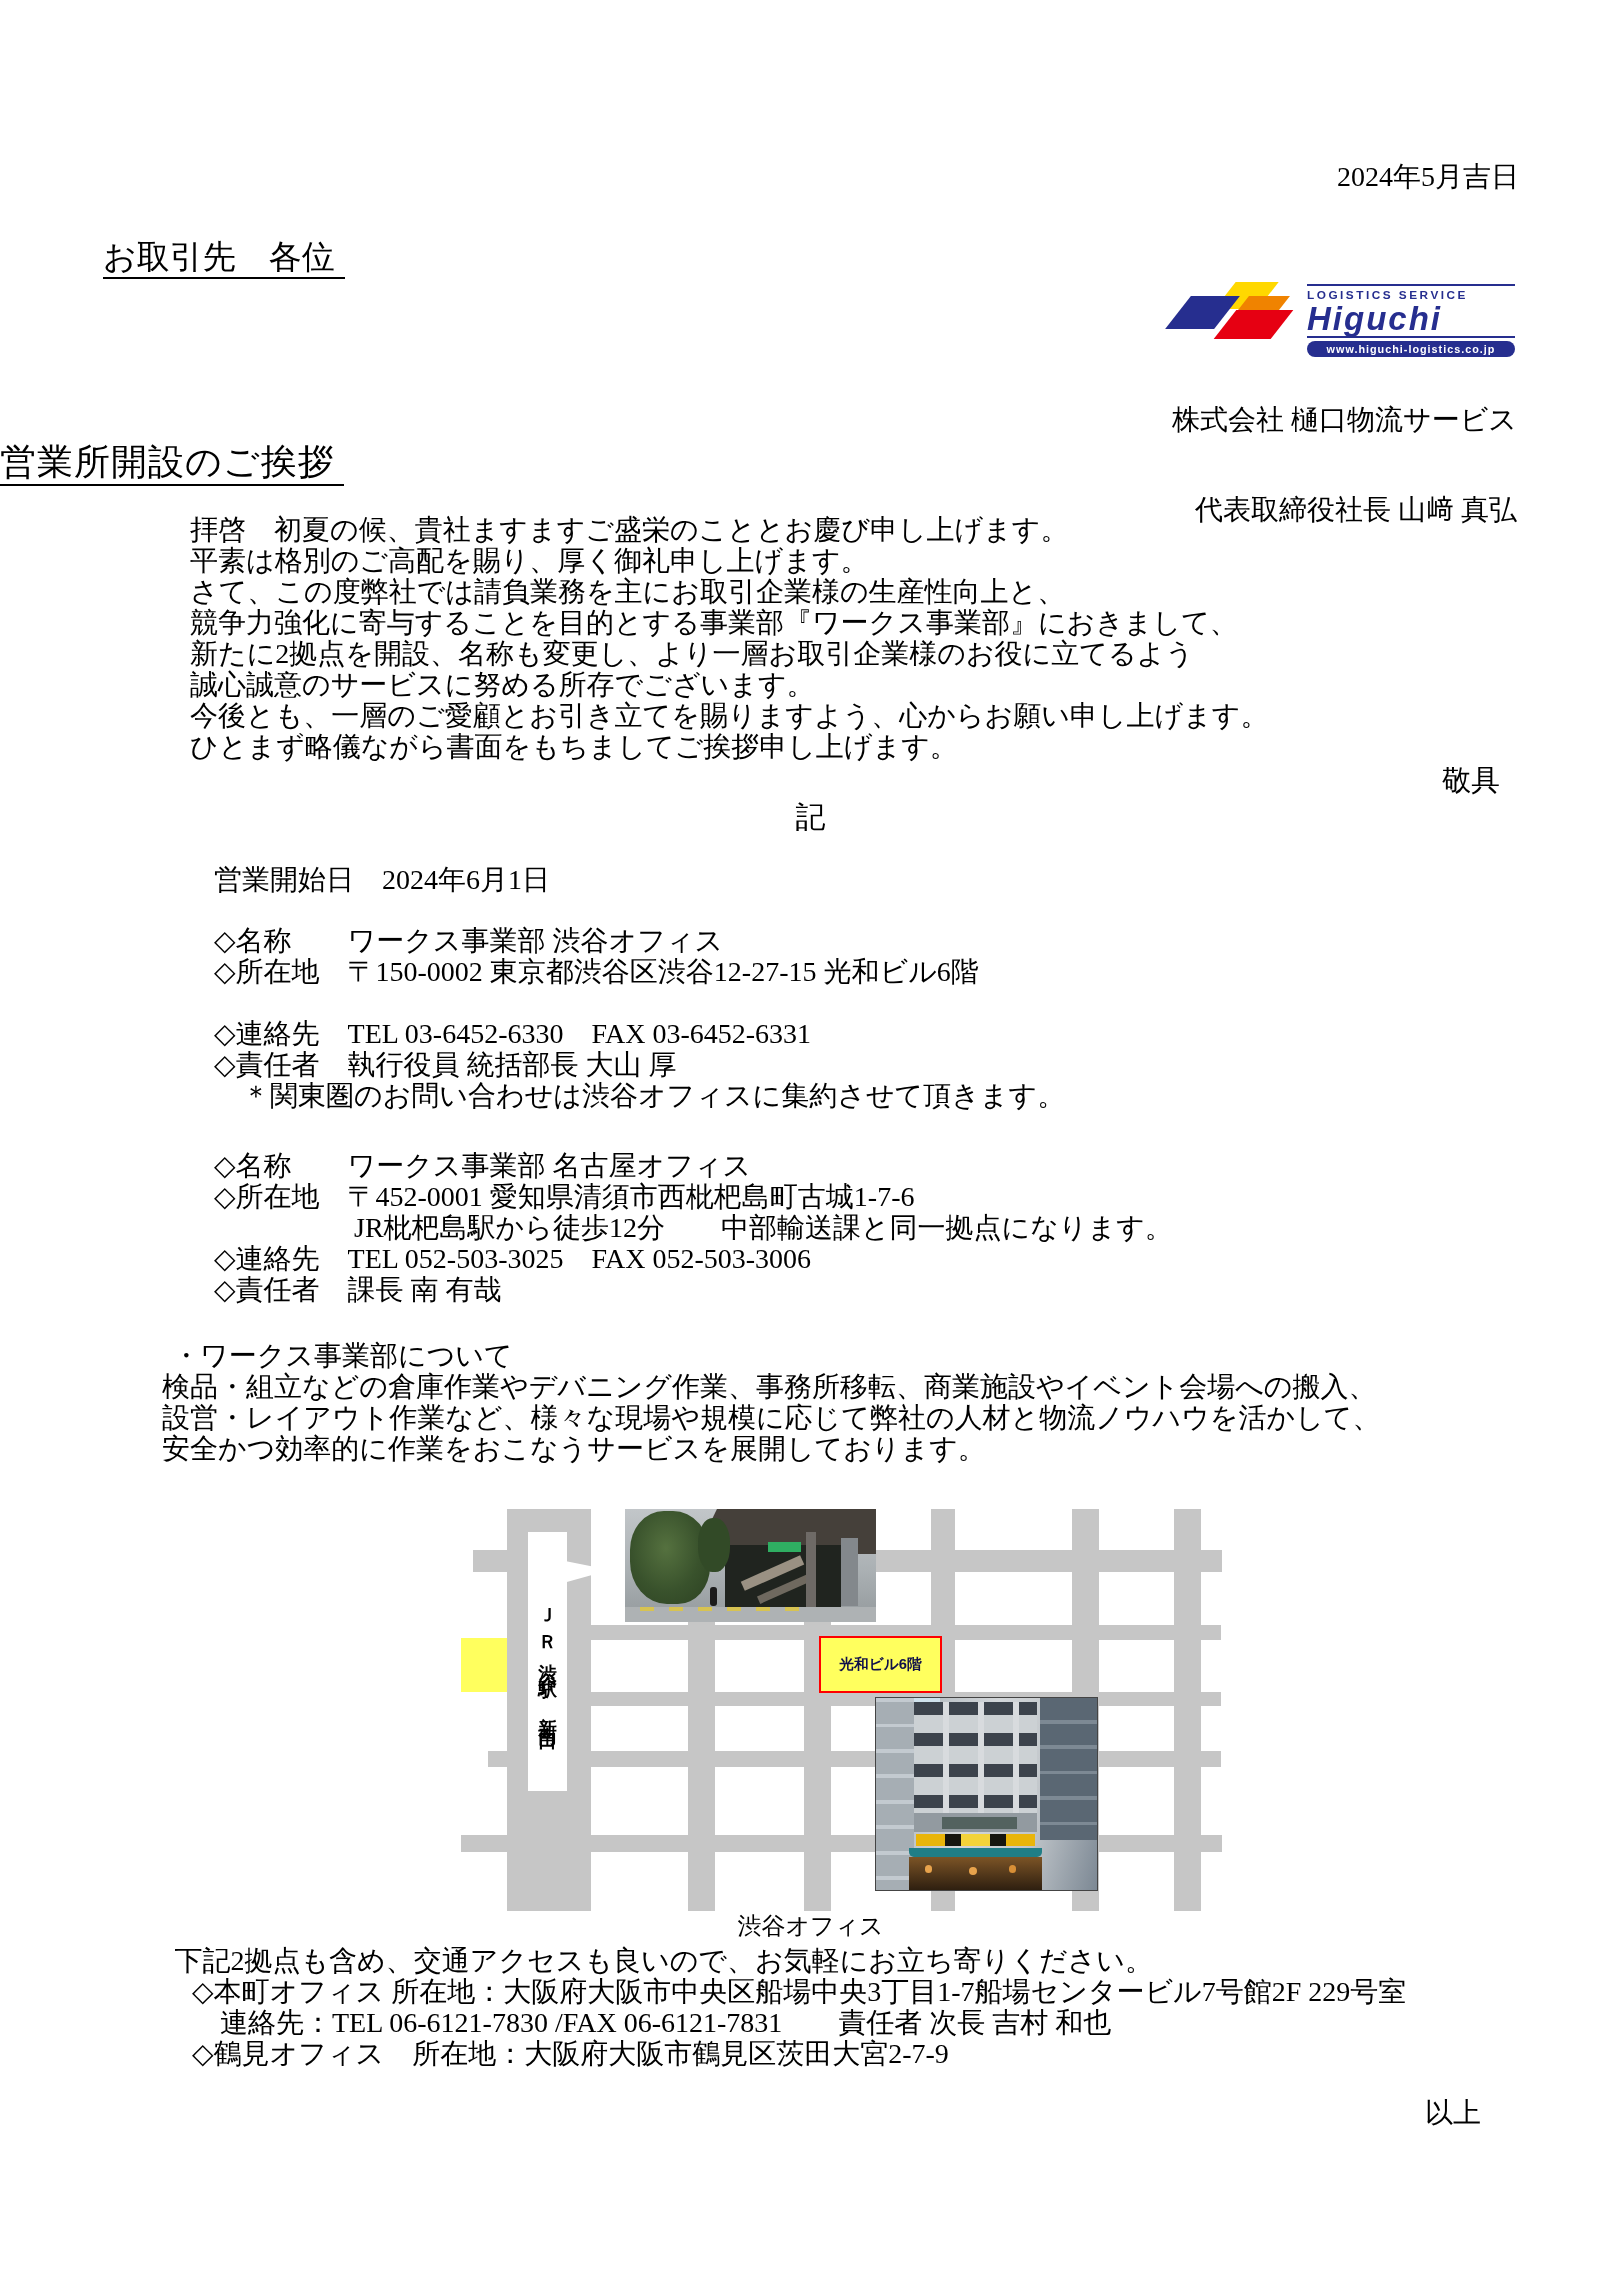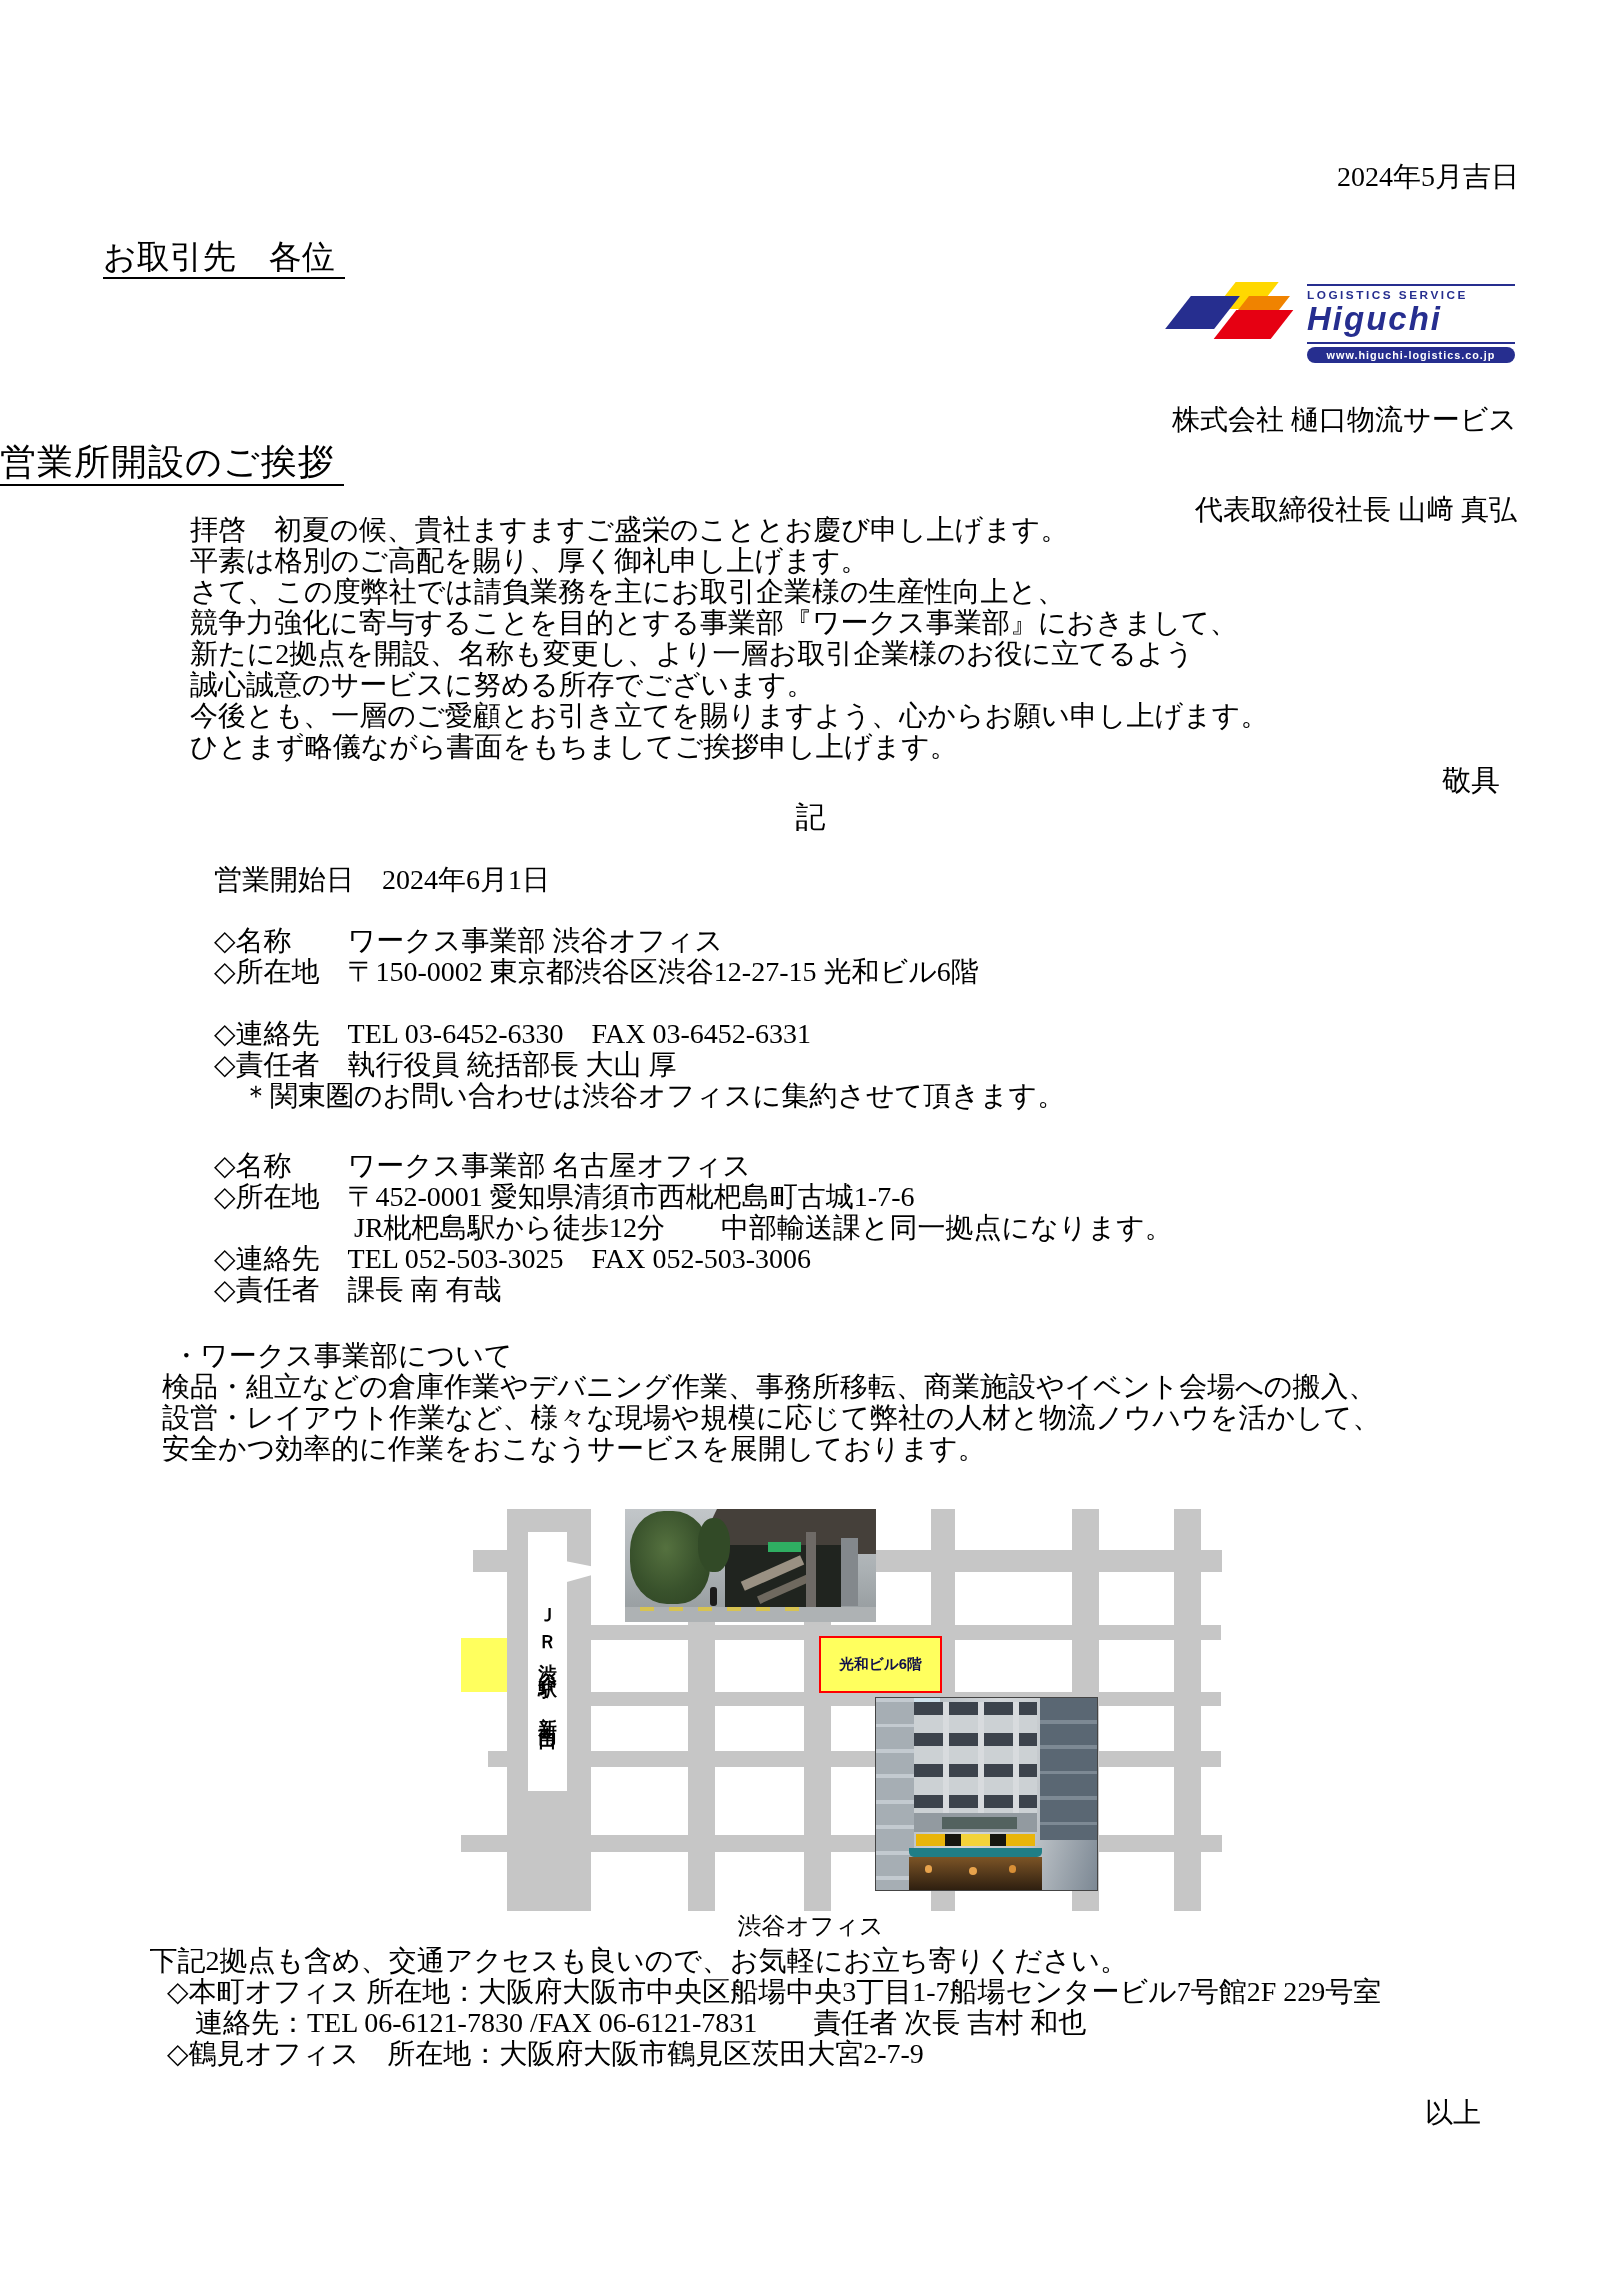--- a/index.html
+++ b/index.html
@@ -15,38 +15,38 @@
   .doc-title{font-size:36px;letter-spacing:1px;}
   .body-block{top:514px;left:190px;}
   .keigu{top:761px;right:121px;font-size:29px;}
   .ki{top:797px;left:0;width:100%;text-align:center;font-size:30px;}
   .startdate{top:864px;left:214px;}
   .shibuya{top:925px;left:214px;}
   .nagoya{top:1150px;left:214px;}
   .mt32{margin-top:31px;}
   .about-title{top:1340px;left:172px;}
   .about-block{top:1371px;left:162px;}
-  .footer-block{top:1945px;left:167px;}
+  .footer-block{top:1945px;left:192px;}
   .pull-left{margin-left:-17.6px;}
   .ijou{top:2094px;right:140px;font-size:28px;}
   .caption{top:1910px;left:0;width:100%;text-align:center;font-size:24px;}
 
   
   .logo{top:278px;left:1172px;width:345px;height:73px;}
   .mark{position:absolute;left:0;top:2px;width:129px;height:65px;}
   .st{position:absolute;transform:skewX(-38deg);}
   .st-blue{left:5.9px;top:15.7px;width:49px;height:33px;background:#262e8f;z-index:2;}
   .st-yellow{left:53px;top:2px;width:43px;height:27.4px;background:#ffd800;z-index:1;}
   .st-orange{left:67px;top:15.7px;width:41px;height:25.5px;background:#f08300;z-index:2;}
   .st-red{left:53px;top:30px;width:57px;height:29px;background:#e60012;z-index:3;}
   .ltext{position:absolute;left:135px;top:5.9px;width:208px;border-top:2.9px solid #262e8f;padding-top:2px;
          font-family:"Liberation Sans","DejaVu Sans",sans-serif;}
   .tagline{color:#262e8f;font-weight:bold;font-size:11.8px;letter-spacing:2.5px;white-space:nowrap;}
   .brand{color:#262e8f;font-weight:bold;font-style:italic;font-size:33px;line-height:33px;
-         letter-spacing:2px;border-bottom:2.9px solid #262e8f;padding-bottom:7px;}
+         letter-spacing:2px;border-bottom:2.9px solid #262e8f;padding-bottom:1px;}
   .pill{margin-top:2.9px;background:#262e8f;color:#fff;font-weight:bold;font-size:10.8px;
         border-radius:9.8px;text-align:center;padding:2px 5.9px;letter-spacing:1px;white-space:nowrap;}
 
   
   .map{top:1509px;left:461px;width:761px;height:402px;background:#fff;}
   .street{position:absolute;background:#c6c6c6;}
   .v1{left:46px;top:0;width:84px;height:402px;}
   .v2{left:227px;top:0;width:26.5px;height:402px;}
   .v3{left:343px;top:0;width:26.5px;height:402px;}
   .v4{left:470px;top:0;width:23.5px;height:402px;}

